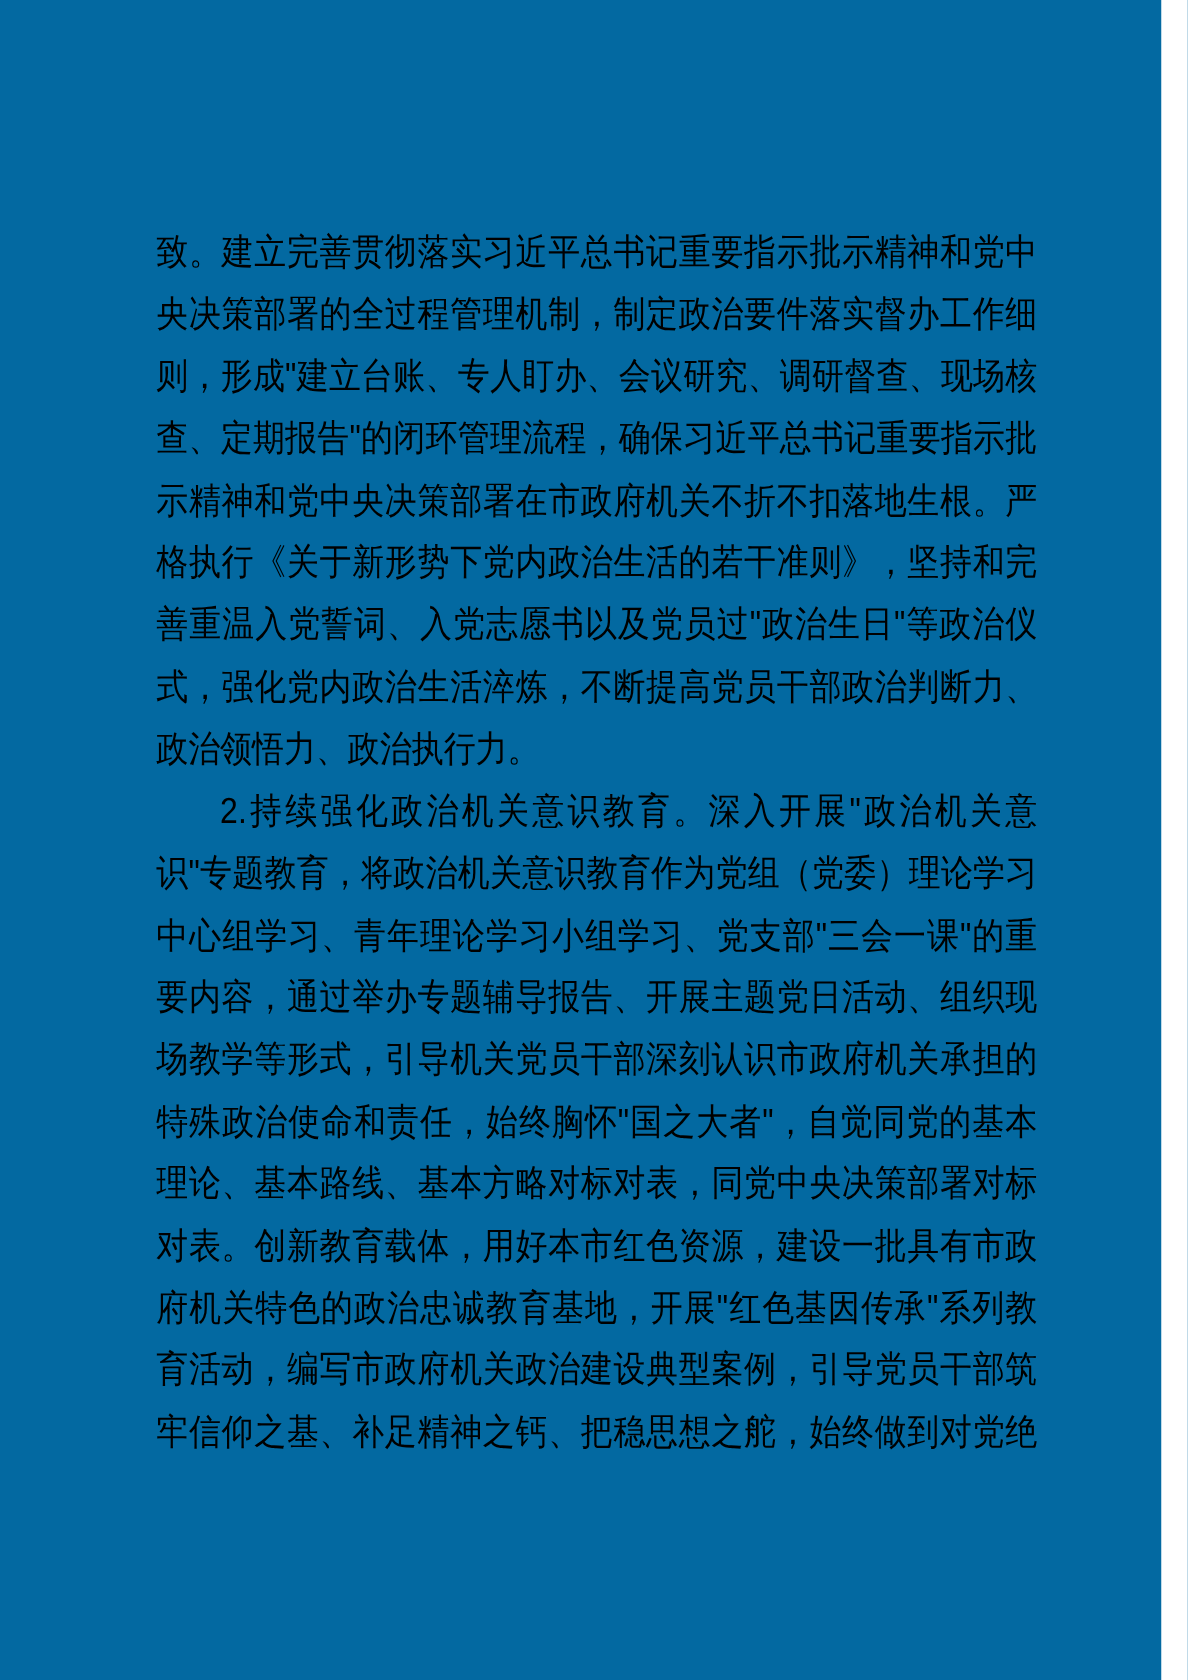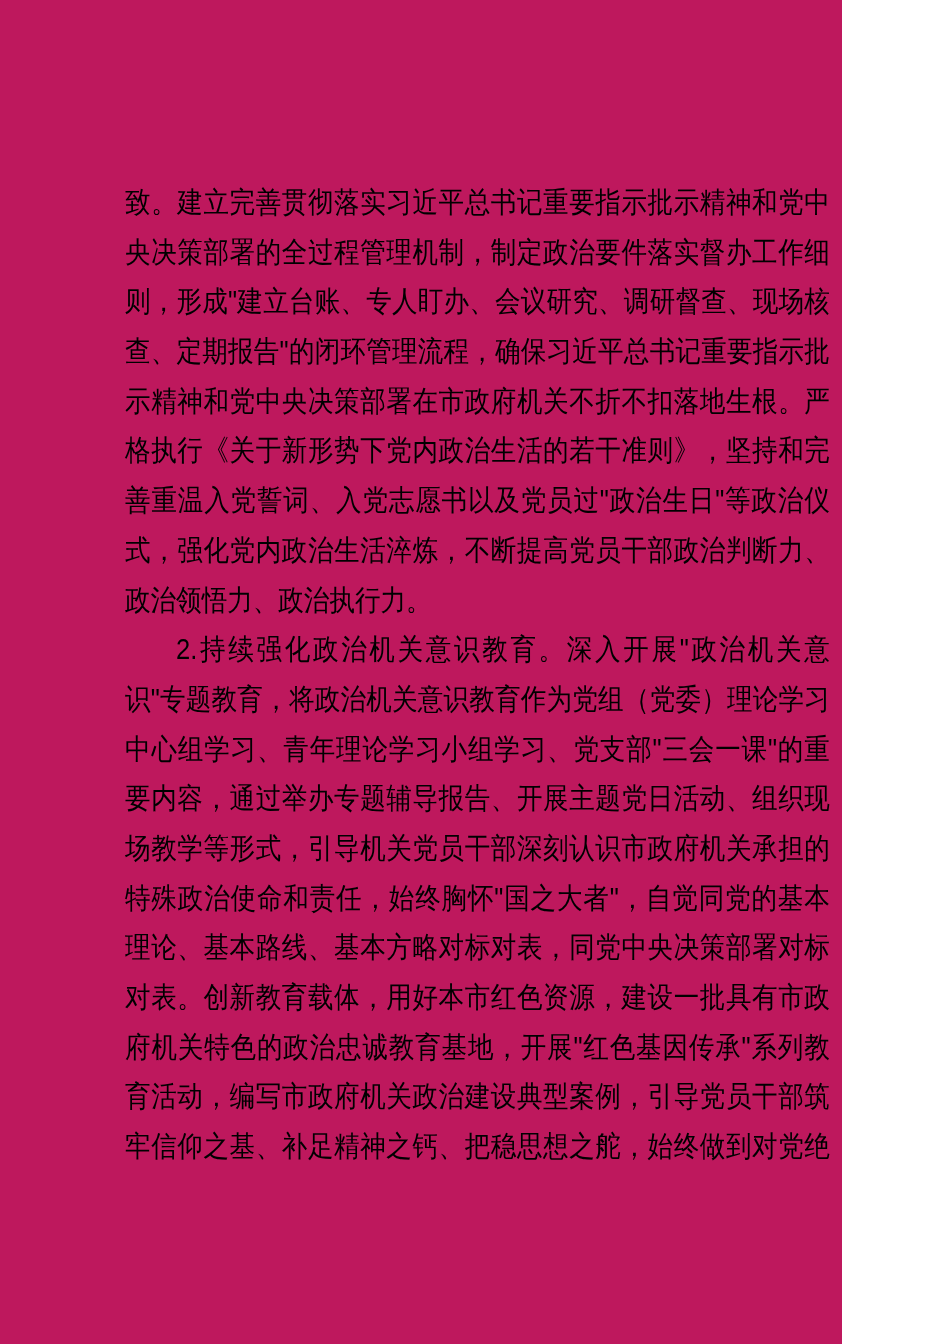--- a/index.html
+++ b/index.html
@@ -2,23 +2,23 @@
 <html><head>
 <meta charset="utf-8">
 <style>
   html, body {
     margin: 0;
     padding: 0;
     background: #ffffff;
   }
   .page {
     position: relative;
-    width: 842px;
+    width: 929px;
     height: 1344px;
-    background: #be185d;
+    background: #0369a1;
     overflow: hidden;
     font-family: "Liberation Sans", "DejaVu Sans", sans-serif;
   }
   .text-block {
     position: absolute;
     left: 125px;
     top: 178px;
     width: 800px;
     transform: scaleX(0.881);
     transform-origin: 0 0;

